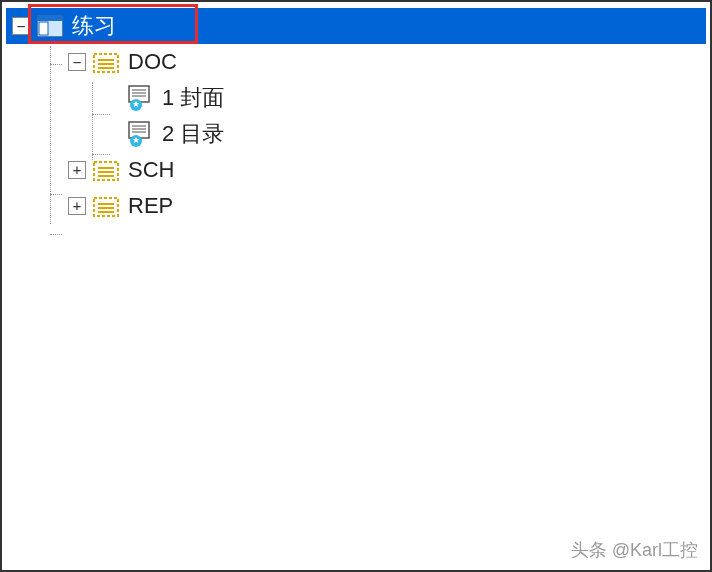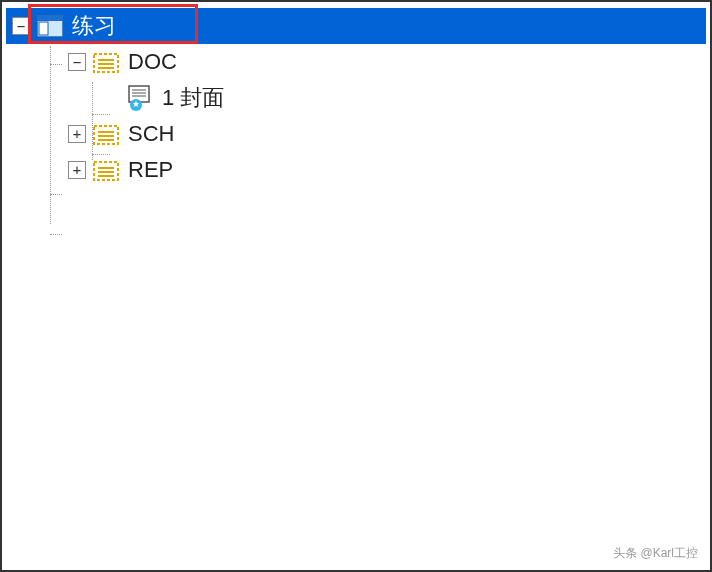--- a/index.html
+++ b/index.html
@@ -76,21 +76,21 @@
 
     .label {
       white-space: nowrap;
     }
     .label.bold { font-weight: 400; }
 
     .watermark {
       position: absolute;
       right: 12px;
       bottom: 8px;
-      font-size: 12px;
+      font-size: 18px;
       color: #9a9a9a;
       font-family: "Microsoft YaHei", sans-serif;
     }
 
     
     .dotted-v {
       border-left: 1px dotted #999;
       position: absolute;
     }
     .dotted-h {
@@ -149,20 +149,35 @@
         <line x1="6" y1="6" x2="20" y2="6" stroke="#555" stroke-width="1"></line>
         <line x1="6" y1="9" x2="20" y2="9" stroke="#555" stroke-width="1"></line>
         <line x1="6" y1="12" x2="20" y2="12" stroke="#555" stroke-width="1"></line>
         <circle cx="10" cy="21" r="6" fill="#36b7ea"></circle>
         <path d="M10 17 L11 19 L13 19 L11.5 20.5 L12 23 L10 21.5 L8 23 L8.5 20.5 L7 19 L9 19 Z" fill="#fff"></path>
       </svg>
     </div>
     <span class="label bold">1 封面</span>
   </div>
 
+  <div class="tree-row">
+    <div class="indent indent-3"></div>
+    <div class="expand-spacer"></div>
+    <div class="icon">
+      <svg viewBox="0 0 28 28">
+        <rect x="3" y="2" width="20" height="16" fill="#fff" stroke="#555" stroke-width="1.5"></rect>
+        <line x1="6" y1="6" x2="20" y2="6" stroke="#555" stroke-width="1"></line>
+        <line x1="6" y1="9" x2="20" y2="9" stroke="#555" stroke-width="1"></line>
+        <line x1="6" y1="12" x2="20" y2="12" stroke="#555" stroke-width="1"></line>
+        <circle cx="10" cy="21" r="6" fill="#36b7ea"></circle>
+        <path d="M10 17 L11 19 L13 19 L11.5 20.5 L12 23 L10 21.5 L8 23 L8.5 20.5 L7 19 L9 19 Z" fill="#fff"></path>
+      </svg>
+    </div>
+    <span class="label">2 目录</span>
+  </div>
 
   <div class="tree-row">
     <div class="indent indent-2"></div>
     <div class="expand-toggle">+</div>
     <div class="icon">
       <svg viewBox="0 0 28 28">
         <rect x="2" y="6" width="24" height="18" fill="none" stroke="#d6a800" stroke-width="2" stroke-dasharray="3 2"></rect>
         <line x1="6" y1="12" x2="22" y2="12" stroke="#d6a800" stroke-width="2"></line>
         <line x1="6" y1="16" x2="22" y2="16" stroke="#d6a800" stroke-width="2"></line>
         <line x1="6" y1="20" x2="22" y2="20" stroke="#d6a800" stroke-width="2"></line>

